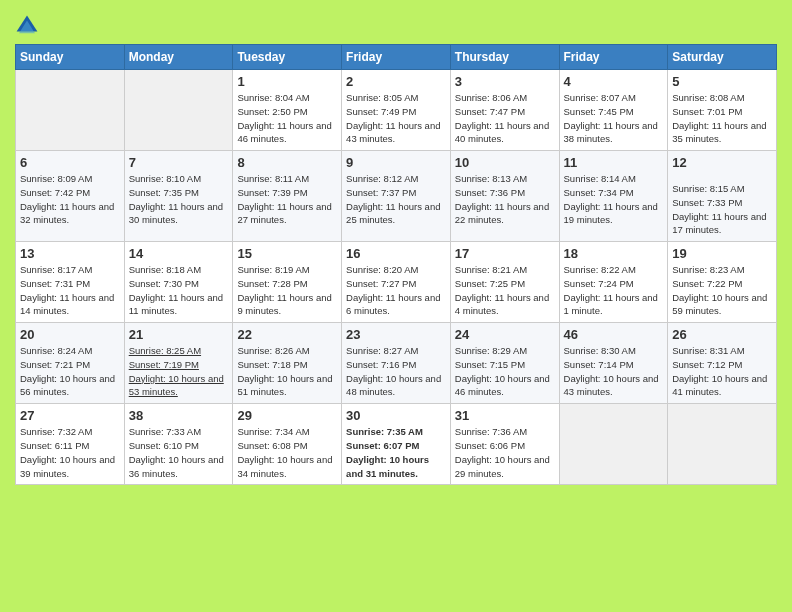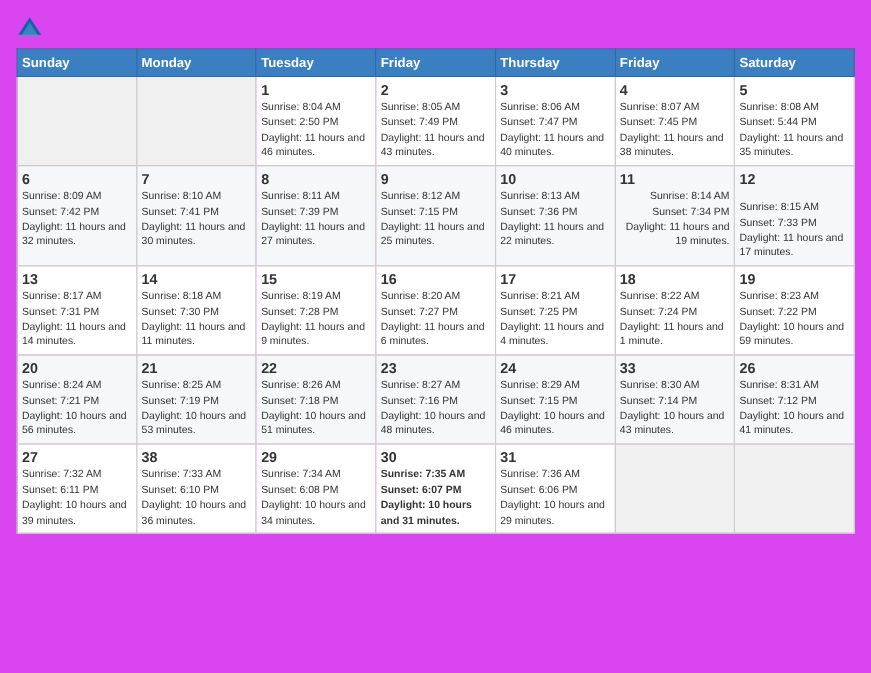--- a/index.html
+++ b/index.html
@@ -5,21 +5,21 @@
     * { box-sizing: border-box; margin: 0; padding: 0; }
     body {
       font-family: Arial, sans-serif;
       background: #fff;
       width: 792px;
       min-height: 612px;
     }
     .page {
       width: 792px;
       min-height: 612px;
-      background: #d946ef;
+      background: #bef264;
       padding: 10px 15px 15px;
     }
     .header {
       display: flex;
       align-items: flex-start;
       justify-content: space-between;
       margin-bottom: 6px;
     }
     .logo {
       display: flex;
@@ -154,58 +154,58 @@
           </td>
           <td>
             <span class="day-number">4</span>
             <div class="cell-info" style="white-space: pre-line;">Sunrise: 8:07 AM
 Sunset: 7:45 PM
 Daylight: 11 hours and 38 minutes.</div>
           </td>
           <td>
             <span class="day-number">5</span>
             <div class="cell-info" style="white-space: pre-line;">Sunrise: 8:08 AM
-Sunset: 5:44 PM
+Sunset: 7:01 PM
 Daylight: 11 hours and 35 minutes.</div>
           </td>
         </tr>
         <tr>
           <td>
             <span class="day-number">6</span>
             <div class="cell-info" style="white-space: pre-line;">Sunrise: 8:09 AM
 Sunset: 7:42 PM
 Daylight: 11 hours and 32 minutes.</div>
           </td>
           <td>
             <span class="day-number">7</span>
             <div class="cell-info" style="white-space: pre-line;">Sunrise: 8:10 AM
-Sunset: 7:41 PM
+Sunset: 7:35 PM
 Daylight: 11 hours and 30 minutes.</div>
           </td>
           <td>
             <span class="day-number">8</span>
             <div class="cell-info" style="white-space: pre-line;">Sunrise: 8:11 AM
 Sunset: 7:39 PM
 Daylight: 11 hours and 27 minutes.</div>
           </td>
           <td>
             <span class="day-number">9</span>
             <div class="cell-info" style="white-space: pre-line;">Sunrise: 8:12 AM
-Sunset: 7:15 PM
+Sunset: 7:37 PM
 Daylight: 11 hours and 25 minutes.</div>
           </td>
           <td>
             <span class="day-number">10</span>
             <div class="cell-info" style="white-space: pre-line;">Sunrise: 8:13 AM
 Sunset: 7:36 PM
 Daylight: 11 hours and 22 minutes.</div>
           </td>
           <td>
             <span class="day-number">11</span>
-            <div class="cell-info" style="white-space: pre-line; text-align: right;">Sunrise: 8:14 AM
+            <div class="cell-info" style="white-space: pre-line;">Sunrise: 8:14 AM
 Sunset: 7:34 PM
 Daylight: 11 hours and 19 minutes.</div>
           </td>
           <td>
             <span class="day-number">12</span>
             <div class="cell-info" style="white-space: pre-line; margin-top: 12px;">Sunrise: 8:15 AM
 Sunset: 7:33 PM
 Daylight: 11 hours and 17 minutes.</div>
           </td>
         </tr>
@@ -255,21 +255,21 @@
         </tr>
         <tr>
           <td>
             <span class="day-number">20</span>
             <div class="cell-info" style="white-space: pre-line;">Sunrise: 8:24 AM
 Sunset: 7:21 PM
 Daylight: 10 hours and 56 minutes.</div>
           </td>
           <td>
             <span class="day-number">21</span>
-            <div class="cell-info" style="white-space: pre-line;">Sunrise: 8:25 AM
+            <div class="cell-info" style="white-space: pre-line; text-decoration: underline;">Sunrise: 8:25 AM
 Sunset: 7:19 PM
 Daylight: 10 hours and 53 minutes.</div>
           </td>
           <td>
             <span class="day-number">22</span>
             <div class="cell-info" style="white-space: pre-line;">Sunrise: 8:26 AM
 Sunset: 7:18 PM
 Daylight: 10 hours and 51 minutes.</div>
           </td>
           <td>
@@ -278,21 +278,21 @@
 Sunset: 7:16 PM
 Daylight: 10 hours and 48 minutes.</div>
           </td>
           <td>
             <span class="day-number">24</span>
             <div class="cell-info" style="white-space: pre-line;">Sunrise: 8:29 AM
 Sunset: 7:15 PM
 Daylight: 10 hours and 46 minutes.</div>
           </td>
           <td>
-            <span class="day-number">33</span>
+            <span class="day-number">46</span>
             <div class="cell-info" style="white-space: pre-line;">Sunrise: 8:30 AM
 Sunset: 7:14 PM
 Daylight: 10 hours and 43 minutes.</div>
           </td>
           <td>
             <span class="day-number">26</span>
             <div class="cell-info" style="white-space: pre-line;">Sunrise: 8:31 AM
 Sunset: 7:12 PM
 Daylight: 10 hours and 41 minutes.</div>
           </td>

